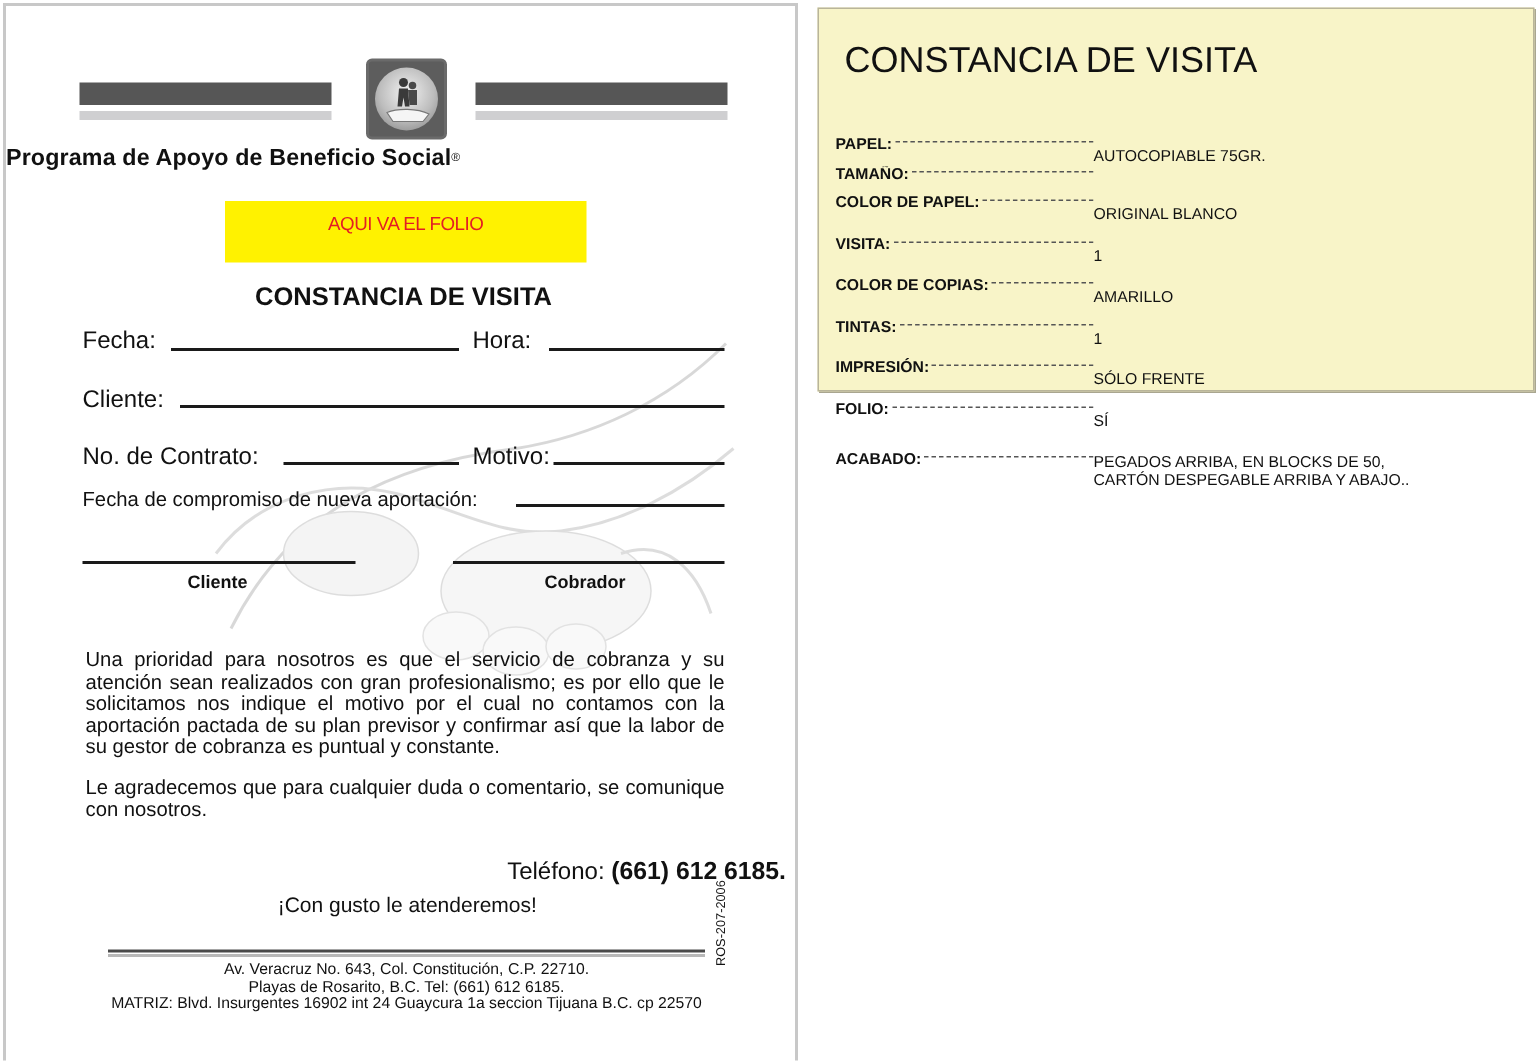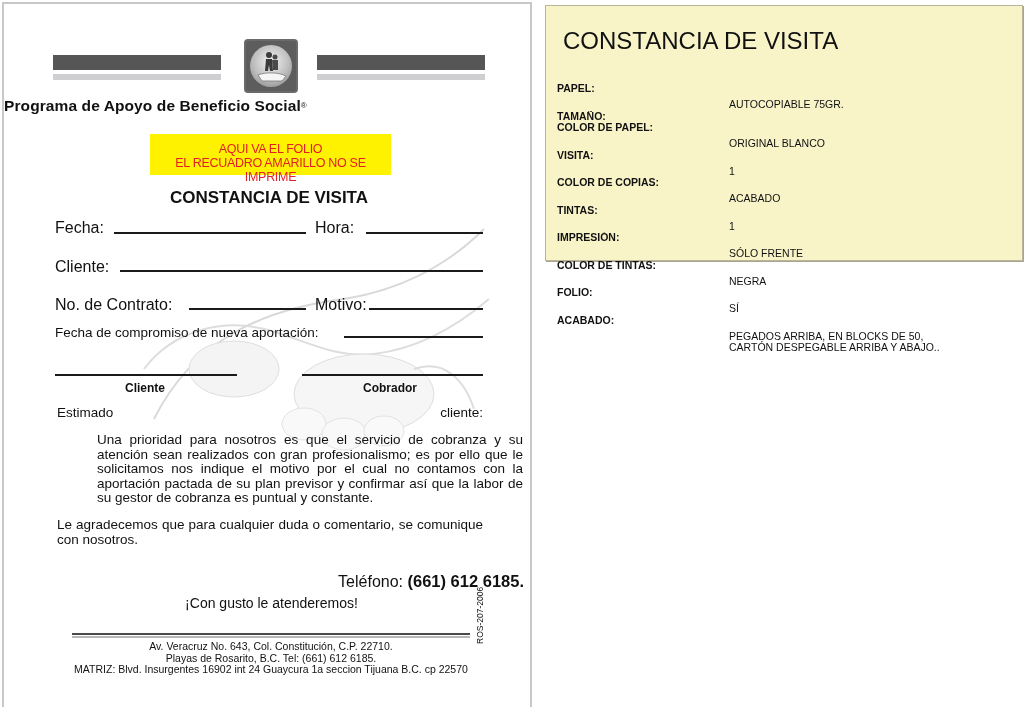--- a/index.html
+++ b/index.html
@@ -93,21 +93,21 @@
       background: #f8f4c8;
       border: 1px solid #b9b59a;
       box-shadow: 1px 1px 0 #a9a690;
     }
     .spec-title {
       position: absolute; left: 17px; top: 21px; font-size: 24px; color: #111;
     }
     .spec-list { position: absolute; left: 11px; top: 77px; width: 440px; }
     .spec-row { display: flex; font-size: 10.5px; line-height: 11.5px; }
     .spec-key {
-      width: 172px; font-weight: bold; display: flex; align-items: flex-start; overflow: hidden; white-space: nowrap;
+      width: 172px; font-weight: bold; display: flex; align-items: center; overflow: hidden; white-space: nowrap;
     }
     .spec-key .dots {
       flex: 1; border-bottom: 1px dashed #555; margin-left: 2px; transform: translateY(-2px);
     }
     .spec-val { flex: 1; white-space: pre-line; margin-top: 16px; }
   </style>
 </head>
 <body>
 
 <div class="page">
@@ -142,21 +142,20 @@
       </div>
     </div>
 
     <div class="program-title">
       <span>Programa de Apoyo de Beneficio Social</span><span class="reg">®</span>
     </div>
     <div class="program-sub">ROSARITO</div>
 
     <div class="folio-box">
       <div>AQUI VA EL FOLIO</div>
-      <div>EL RECUADRO AMARILLO NO SE IMPRIME</div>
     </div>
 
     <div class="doc-title">CONSTANCIA DE VISITA</div>
 
     <div class="field-row" style="left:51px; top:215px;">Fecha:</div>
     <div class="line" style="left:110px; top:228px; width:192px;"></div>
     <div class="field-row" style="left:311px; top:215px;">Hora:</div>
     <div class="line" style="left:362px; top:228px; width:117px;"></div>
 
     <div class="field-row" style="left:51px; top:254px;">Cliente:</div>
@@ -168,26 +167,22 @@
     <div class="line" style="left:365px; top:304px; width:114px;"></div>
 
     <div class="field-row" style="left:51px; top:321px; font-size:13.5px;">Fecha de compromiso de nueva aportación:</div>
     <div class="line" style="left:340px; top:332px; width:139px;"></div>
 
     <div class="line" style="left:51px; top:370px; width:182px;"></div>
     <div class="sig-label" style="left:121px; top:377px;">Cliente</div>
     <div class="line" style="left:298px; top:370px; width:181px;"></div>
     <div class="sig-label" style="left:359px; top:377px;">Cobrador</div>
 
-    <div class="greeting" style="left:53px;">
-      <span>Estimado</span>
-      <span>cliente:</span>
-    </div>
-
-    <div class="para" style="left:53px; top:429px;margin-left:40px;">Una prioridad para nosotros es que el servicio de cobranza y su atención sean realizados con gran profesionalismo; es por ello que le solicitamos nos indique el motivo por el cual no contamos con la aportación pactada de su plan previsor y confirmar así que la labor de su gestor de cobranza es puntual y constante.</div>
+
+    <div class="para" style="left:53px; top:429px;">Una prioridad para nosotros es que el servicio de cobranza y su atención sean realizados con gran profesionalismo; es por ello que le solicitamos nos indique el motivo por el cual no contamos con la aportación pactada de su plan previsor y confirmar así que la labor de su gestor de cobranza es puntual y constante.</div>
     <div class="para" style="left:53px; top:514px;">Le agradecemos que para cualquier duda o comentario, se comunique con nosotros.</div>
 
     <div class="phone">
       <span>Teléfono:</span>
       <b>(661) 612 6185.</b>
     </div>
     <div class="phone-sub">¡Con gusto le atenderemos!</div>
 
     <div class="code-vertical">ROS-207-2006</div>
 
@@ -227,42 +222,35 @@
             <span>VISITA:</span>
             <span class="dots"></span>
           </div>
         <div class="spec-val">1</div>
       </div>
       <div class="spec-row">
         <div class="spec-key">
             <span>COLOR DE COPIAS:</span>
             <span class="dots"></span>
           </div>
-        <div class="spec-val">ACABADO</div>
+        <div class="spec-val">AMARILLO</div>
       </div>
       <div class="spec-row">
         <div class="spec-key">
             <span>TINTAS:</span>
             <span class="dots"></span>
           </div>
         <div class="spec-val">1</div>
       </div>
       <div class="spec-row">
         <div class="spec-key">
             <span>IMPRESIÓN:</span>
             <span class="dots"></span>
           </div>
         <div class="spec-val">SÓLO FRENTE</div>
-      </div>
-      <div class="spec-row">
-        <div class="spec-key">
-            <span>COLOR DE TINTAS:</span>
-            <span class="dots"></span>
-          </div>
-        <div class="spec-val">NEGRA</div>
       </div>
       <div class="spec-row">
         <div class="spec-key">
             <span>FOLIO:</span>
             <span class="dots"></span>
           </div>
         <div class="spec-val">SÍ</div>
       </div>
       <div class="spec-row">
         <div class="spec-key">

